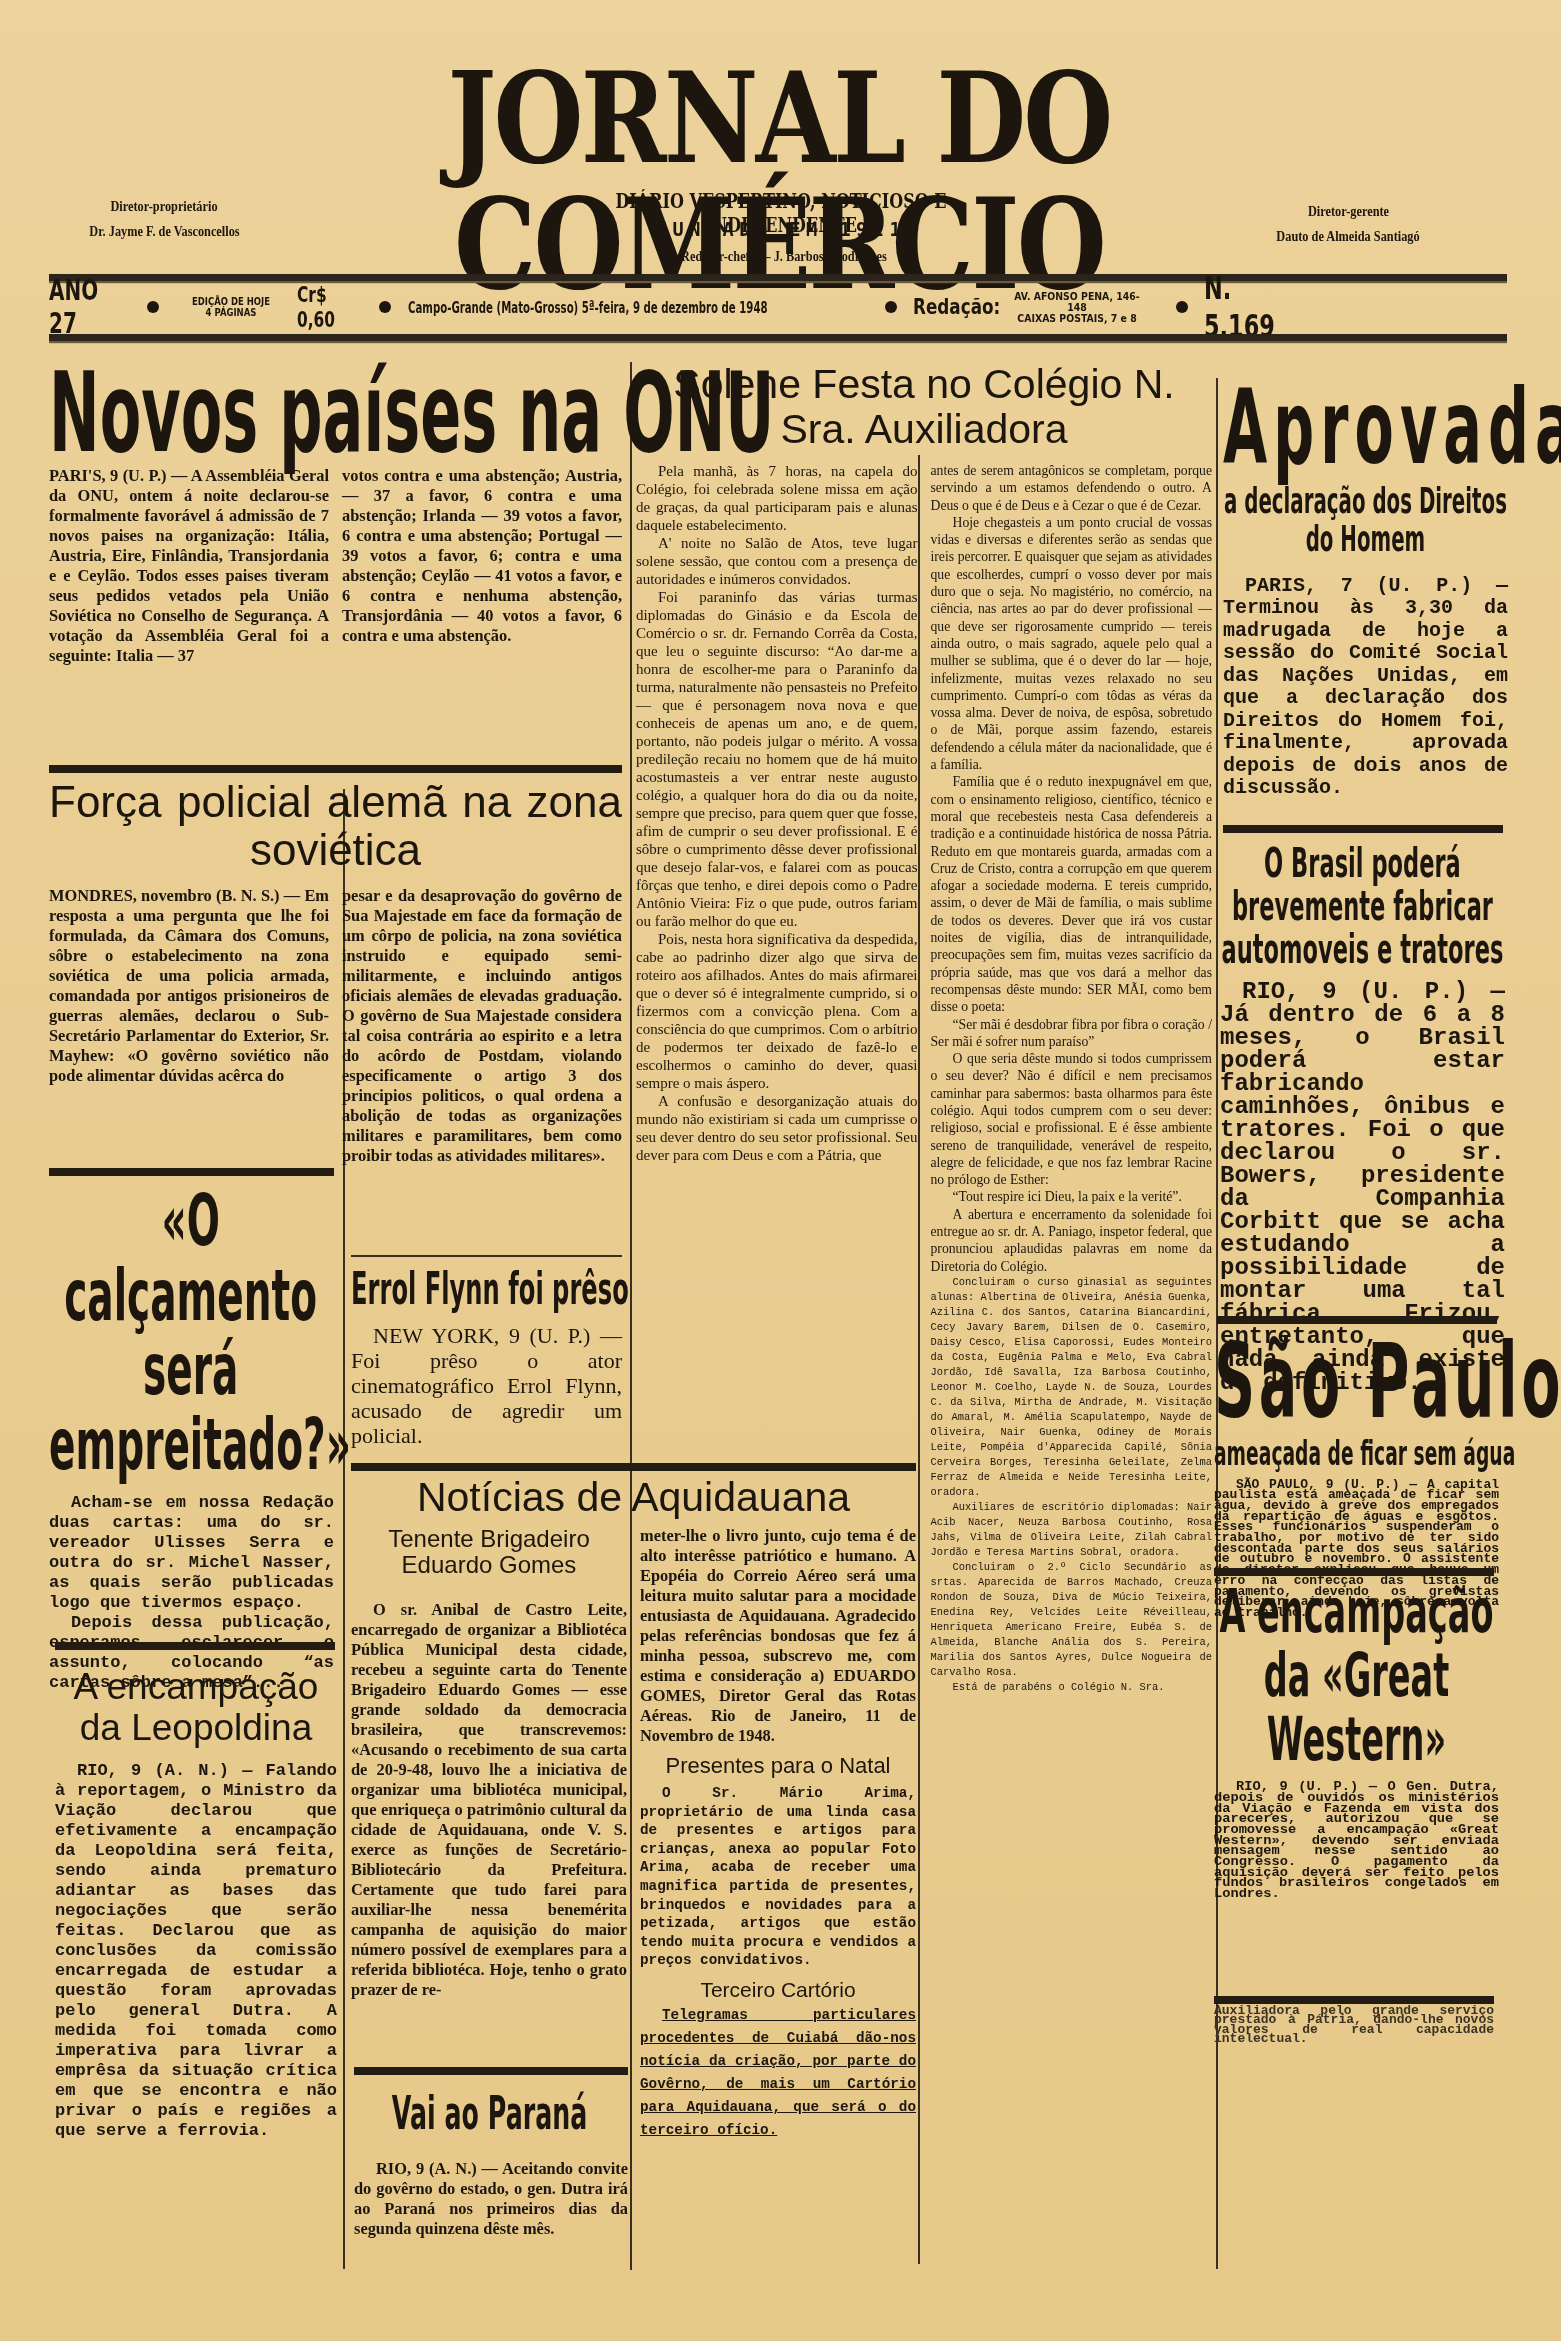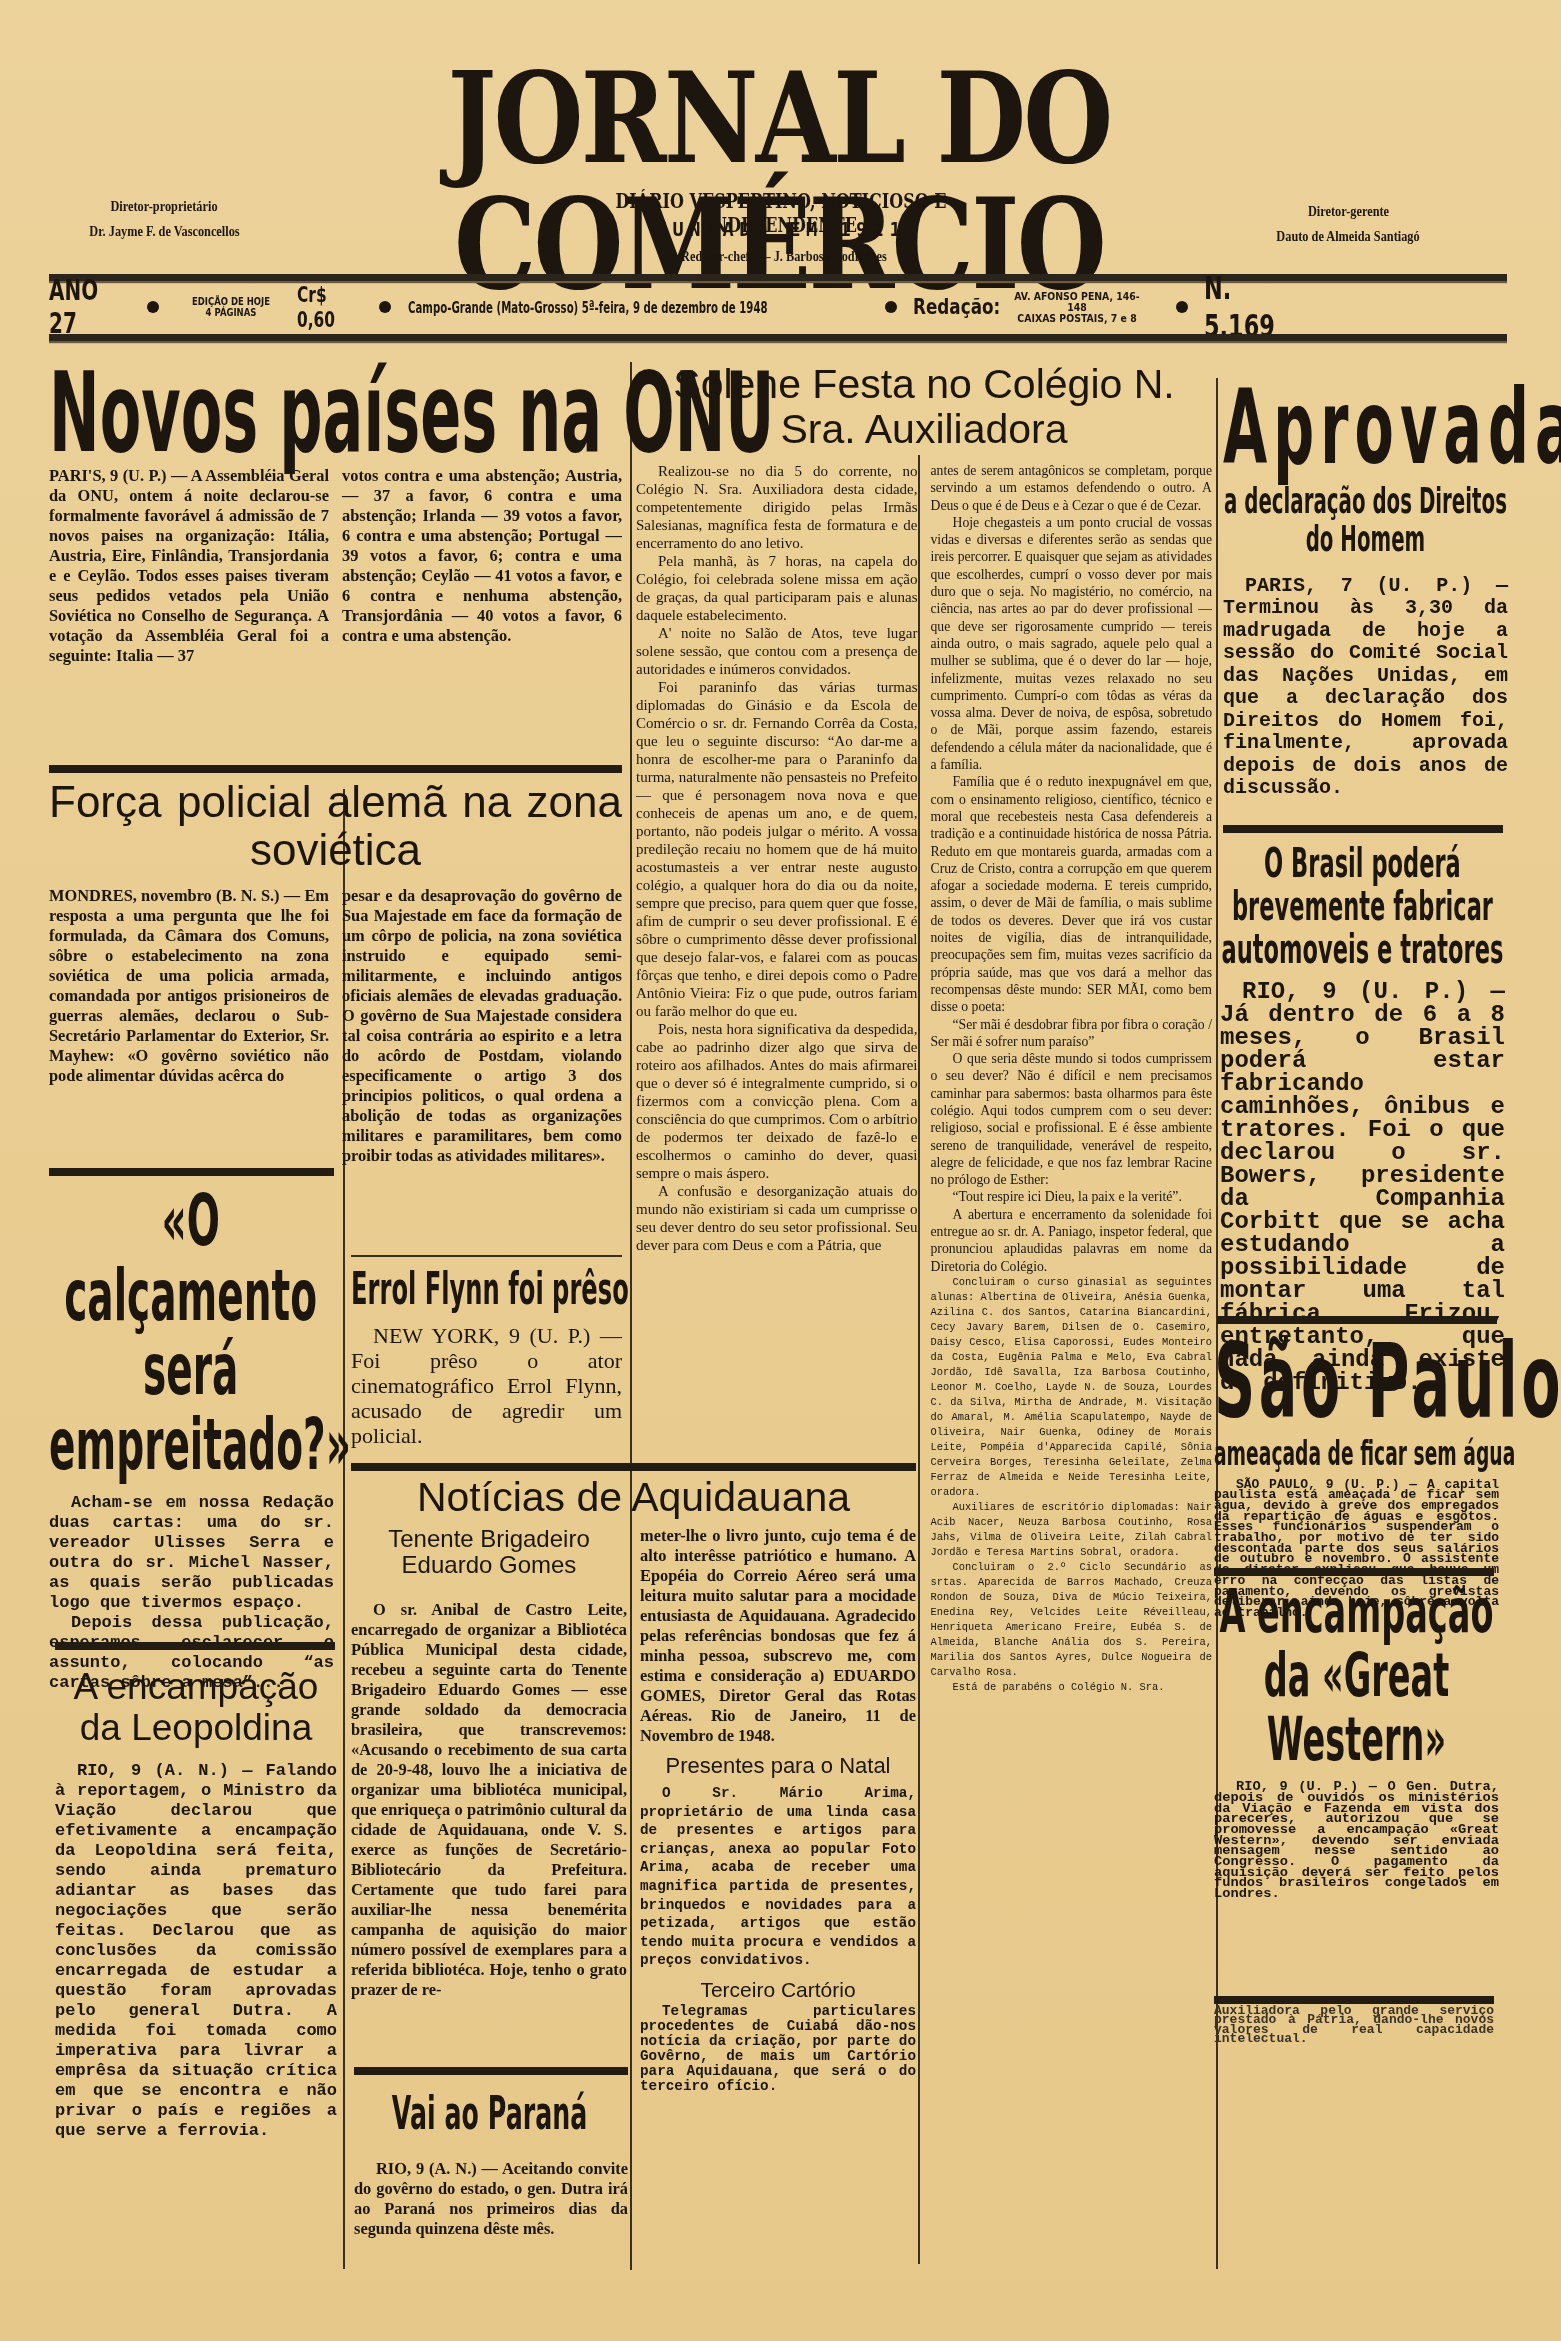--- a/index.html
+++ b/index.html
@@ -126,40 +126,39 @@
     </div>
     <div>
       <div class="body bold">
           <p style="text-indent:0">meter-lhe o livro junto, cujo tema é de alto interêsse patriótico e humano. A Epopéia do Correio Aéreo será uma leitura muito salutar para a mocidade entusiasta de Aquidauana. Agradecido pelas referências bondosas que fez á minha pessoa, subscrevo me, com estima e consideração a) EDUARDO GOMES, Diretor Geral das Rotas Aéreas. Rio de Janeiro, 11 de Novembro de 1948.</p>
         </div>
       <div class="head-sans" style="font-size:22px;margin-top:8.8px;">Presentes para o Natal</div>
       <div class="body mono" style="font-size:14.3px;line-height:18.6px;margin-top:5.5px;">
           <p>O Sr. Mário Arima, proprietário de uma linda casa de presentes e artigos para crianças, anexa ao popular Foto Arima, acaba de receber uma magnifica partida de presentes, brinquedos e novidades para a petizada, artigos que estão tendo muita procura e vendidos a preços convidativos.</p>
         </div>
       <div class="head-sans" style="font-size:21px;margin-top:7.7px;">Terceiro Cartório</div>
-      <div class="body mono" style="font-size:14.3px;line-height:15px;margin-top:3.3px;">
+      <div class="body mono" style="font-size:14.3px;line-height:23px;margin-top:3.3px;text-decoration:underline;">
           <p>Telegramas particulares procedentes de Cuiabá dão-nos notícia da criação, por parte do Govêrno, de mais um Cartório para Aquidauana, que será o do terceiro ofício.</p>
         </div>
     </div>
   </div>
 </article>
 
 <div class="hrule" style="left:354px;top:2067px;width:274px;"></div>
 <article class="abs" style="left:354px;top:2089px;width:274px;">
   <div class="head-cond" style="font-size:46px;width:493px;text-align:center;">Vai ao Paraná</div>
   <div class="body bold" style="margin-top:22px;">
       <p>RIO, 9 (A. N.) — Aceitando convite do govêrno do estado, o gen. Dutra irá ao Paraná nos primeiros dias da segunda quinzena dêste mês.</p>
     </div>
 </article>
 
 <article class="abs" style="left:636px;top:362px;width:576px;">
   <div class="head-sans" style="font-size:41px;line-height:45px;">Solene Festa no Colégio N. Sra. Auxiliadora</div>
   <div class="cols2 body" style="font-size:15px;line-height:18px;margin-top:10px;">
     <div>
-      <p>Realizou-se no dia 5 do corrente, no Colégio N. Sra. Auxiliadora desta cidade, competentemente dirigido pelas Irmãs Salesianas, magnífica festa de formatura e de encerramento do ano letivo.</p>
       <p>Pela manhã, às 7 horas, na capela do Colégio, foi celebrada solene missa em ação de graças, da qual participaram pais e alunas daquele estabelecimento.</p>
       <p>A' noite no Salão de Atos, teve lugar solene sessão, que contou com a presença de autoridades e inúmeros convidados.</p>
       <p>Foi paraninfo das várias turmas diplomadas do Ginásio e da Escola de Comércio o sr. dr. Fernando Corrêa da Costa, que leu o seguinte discurso: “Ao dar-me a honra de escolher-me para o Paraninfo da turma, naturalmente não pensasteis no Prefeito — que é personagem nova nova e que conheceis de apenas um ano, e de quem, portanto, não podeis julgar o mérito. A vossa predileção recaiu no homem que de há muito acostumasteis a ver entrar neste augusto colégio, a qualquer hora do dia ou da noite, sempre que preciso, para quem quer que fosse, afim de cumprir o seu dever profissional. E é sôbre o cumprimento dêsse dever profissional que desejo falar-vos, e falarei com as poucas fôrças que tenho, e direi depois como o Padre Antônio Vieira: Fiz o que pude, outros fariam ou farão melhor do que eu.</p>
       <p>Pois, nesta hora significativa da despedida, cabe ao padrinho dizer algo que sirva de roteiro aos afilhados. Antes do mais afirmarei que o dever só é integralmente cumprido, si o fizermos com a convicção plena. Com a consciência do que cumprimos. Com o arbítrio de podermos ter deixado de fazê-lo e escolhermos o caminho do dever, quasi sempre o mais áspero.</p>
       <p>A confusão e desorganização atuais do mundo não existiriam si cada um cumprisse o seu dever dentro do seu setor profissional. Seu dever para com Deus e com a Pátria, que</p>
     </div>
     <div style="font-size:13.7px;line-height:17.3px;">
       <p style="text-indent:0">antes de serem antagônicos se completam, porque servindo a um estamos defendendo o outro. A Deus o que é de Deus e à Cezar o que é de Cezar.</p>
       <p>Hoje chegasteis a um ponto crucial de vossas vidas e diversas e diferentes serão as sendas que ireis percorrer. E quaisquer que sejam as atividades que escolherdes, cumprí o vosso dever por mais duro que o seja. No magistério, no comércio, na ciência, nas artes ao par do dever profissional — que deve ser rigorosamente cumprido — tereis ainda outro, o mais sagrado, aquele pelo qual a mulher se sublima, que é o dever do lar — hoje, infelizmente, muitas vezes relaxado no seu cumprimento. Cumprí-o com tôdas as véras da vossa alma. Dever de noiva, de espôsa, sobretudo o de Mãi, porque assim fazendo, estareis defendendo a célula máter da nacionalidade, que é a família.</p>
       <p>Família que é o reduto inexpugnável em que, com o ensinamento religioso, científico, técnico e moral que recebesteis nesta Casa defendereis a tradição e a continuidade histórica de nossa Pátria. Reduto em que montareis guarda, armadas com a Cruz de Cristo, contra a corrupção em que querem afogar a sociedade moderna. E tereis cumprido, assim, o dever de Mãi de família, o mais sublime de todos os deveres. Dever que irá vos custar noites de vigília, dias de intranquilidade, preocupações sem fim, muitas vezes sacrifício da própria saúde, mas que vos dará a melhor das recompensas dêste mundo: SER MÃI, como bem disse o poeta:</p>

